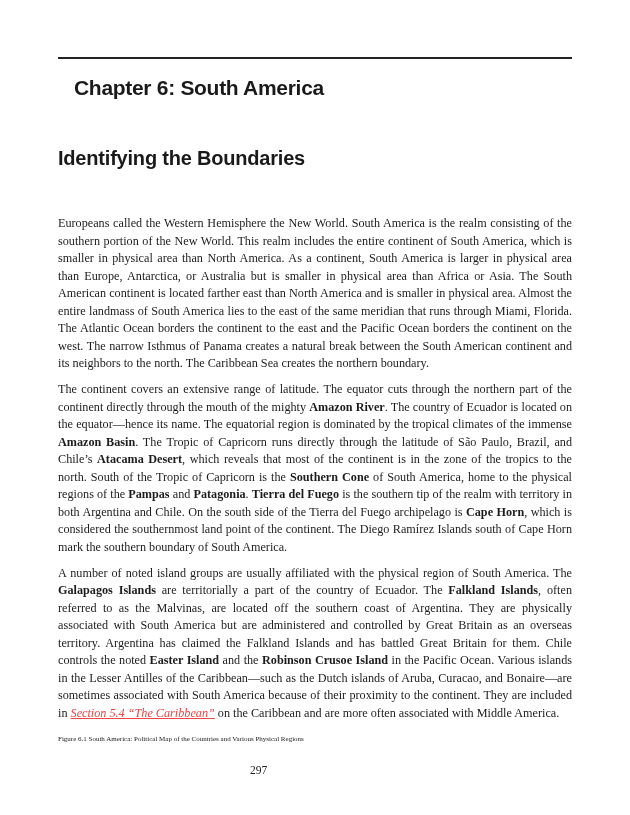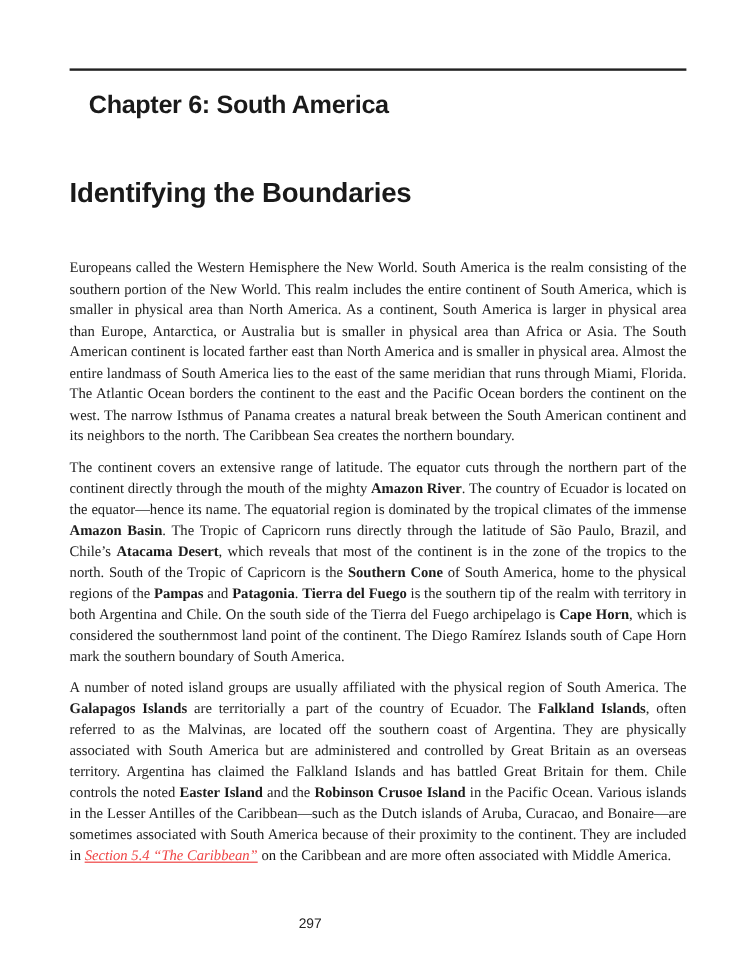--- a/index.html
+++ b/index.html
@@ -7,45 +7,46 @@
     .page { position: absolute; left: 58px; top: 0; width: 514px; }
     .rule { position: absolute; left: 0; top: 57px; width: 514px; height: 2px; background: #222; }
     .chapter-title {
       position: absolute; left: 0; top: 60px; margin: 16px;
       font-family: "Liberation Sans", sans-serif; font-weight: bold;
       font-size: 21px; color: #1a1a1a; letter-spacing: -0.3px;
     }
     .section-title {
       position: absolute; left: 0; top: 147px; margin: 0;
       font-family: "Liberation Sans", sans-serif; font-weight: bold;
-      font-size: 23px; color: #1a1a1a; letter-spacing: -0.2px;
+      font-size: 20px; color: #1a1a1a; letter-spacing: -0.2px;
     }
     .body {
       position: absolute; left: 0; top: 183px; width: 514px;
       font-family: "Liberation Serif", serif; font-size: 12.2px;
       line-height: 17.5px; color: #1c1c1c; margin-top: 32px;
     }
     .body p { margin: 0 0 8.5px 0; text-align: justify; }
     .body b { font-weight: bold; }
     .body a { color: #ef4444; text-decoration: underline; font-style: italic; }
     .caption {
       font-family: "Liberation Serif", serif; font-size: 7px; color: #222;
       margin-top: 9px;
     }
     .page-number {
       position: absolute; left: 0; width: 517px; top: 764px; text-align: center;
-      font-family: Liberation Sans, sans-serif; font-size: 11.5px; color: #222;
+      font-family: Liberation Serif, serif; font-size: 11.5px; color: #222;
     }
   </style>
 </head>
 <body>
 
 <div class="page">
   <div class="rule"></div>
   <h1 class="chapter-title">Chapter 6: South America</h1>
   <h2 class="section-title">Identifying the Boundaries</h2>
   <div class="body">
     <p><span>Europeans called the Western Hemisphere the New World. South America is the realm consisting of the southern portion of the New World. This realm includes the entire continent of South America, which is smaller in physical area than North America. As a continent, South America is larger in physical area than Europe, Antarctica, or Australia but is smaller in physical area than Africa or Asia. The South American continent is located farther east than North America and is smaller in physical area. Almost the entire landmass of South America lies to the east of the same meridian that runs through Miami, Florida. The Atlantic Ocean borders the continent to the east and the Pacific Ocean borders the continent on the west. The narrow Isthmus of Panama creates a natural break between the South American continent and its neighbors to the north. The Caribbean Sea creates the northern boundary.</span></p>
     <p><span>The continent covers an extensive range of latitude. The equator cuts through the northern part of the continent directly through the mouth of the mighty </span><b>Amazon River</b><span>. The country of Ecuador is located on the equator—hence its name. The equatorial region is dominated by the tropical climates of the immense </span><b>Amazon Basin</b><span>. The Tropic of Capricorn runs directly through the latitude of São Paulo, Brazil, and Chile’s </span><b>Atacama Desert</b><span>, which reveals that most of the continent is in the zone of the tropics to the north. South of the Tropic of Capricorn is the </span><b>Southern Cone</b><span> of South America, home to the physical regions of the </span><b>Pampas</b><span> and </span><b>Patagonia</b><span>. </span><b>Tierra del Fuego</b><span> is the southern tip of the realm with territory in both Argentina and Chile. On the south side of the Tierra del Fuego archipelago is </span><b>Cape Horn</b><span>, which is considered the southernmost land point of the continent. The Diego Ramírez Islands south of Cape Horn mark the southern boundary of South America.</span></p>
     <p><span>A number of noted island groups are usually affiliated with the physical region of South America. The </span><b>Galapagos Islands</b><span> are territorially a part of the country of Ecuador. The </span><b>Falkland Islands</b><span>, often referred to as the Malvinas, are located off the southern coast of Argentina. They are physically associated with South America but are administered and controlled by Great Britain as an overseas territory. Argentina has claimed the Falkland Islands and has battled Great Britain for them. Chile controls the noted </span><b>Easter Island</b><span> and the </span><b>Robinson Crusoe Island</b><span> in the Pacific Ocean. Various islands in the Lesser Antilles of the Caribbean—such as the Dutch islands of Aruba, Curacao, and Bonaire—are sometimes associated with South America because of their proximity to the continent. They are included in </span><a href="#">Section 5.4 “The Caribbean”</a><span> on the Caribbean and are more often associated with Middle America.</span></p>
+    <div class="caption">Figure 6.1 South America: Political Map of the Countries and Various Physical Regions</div>
   </div>
 </div>
 <div class="page-number">297</div>
 
 </body></html>

